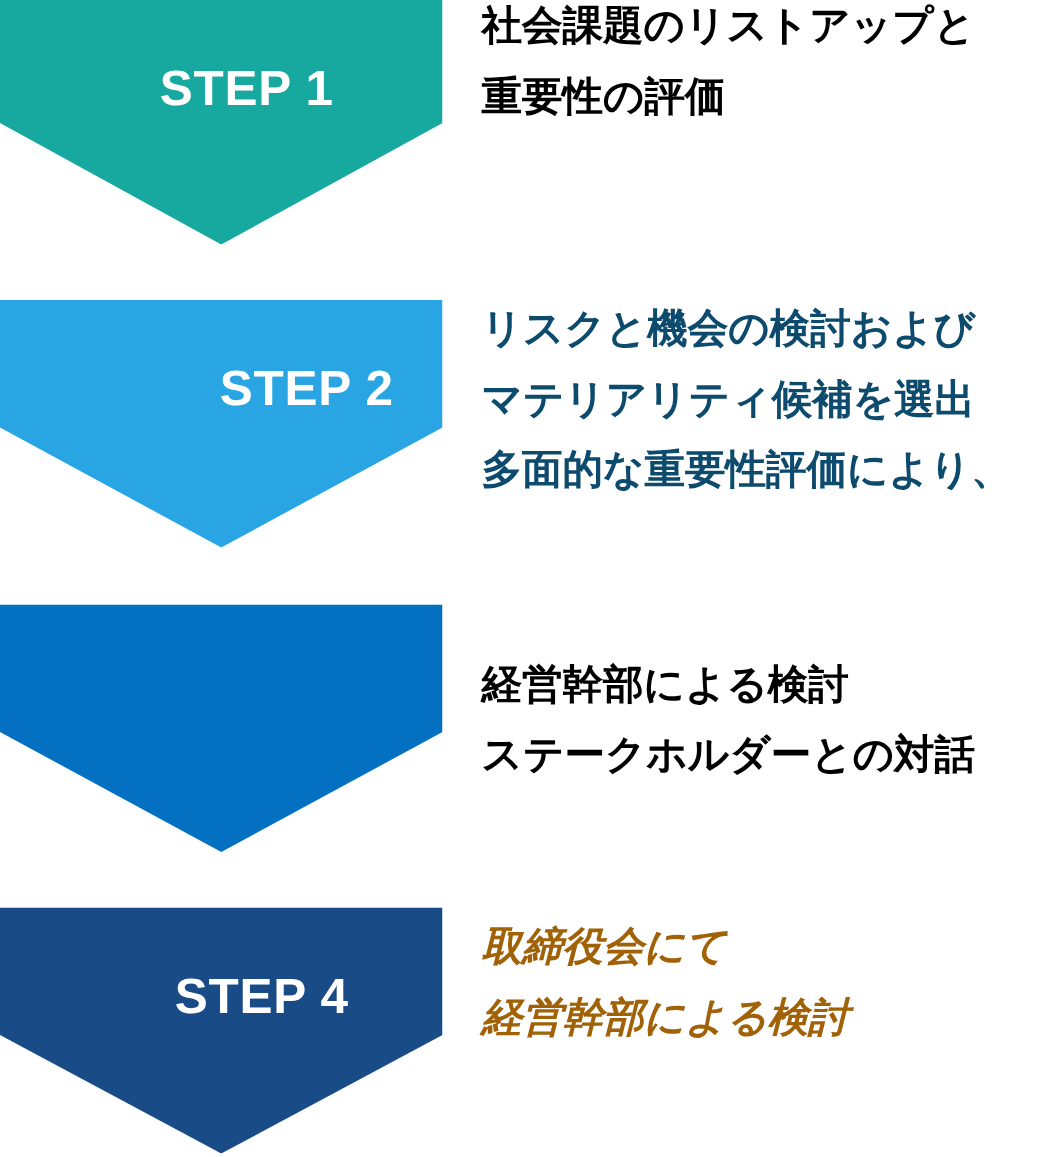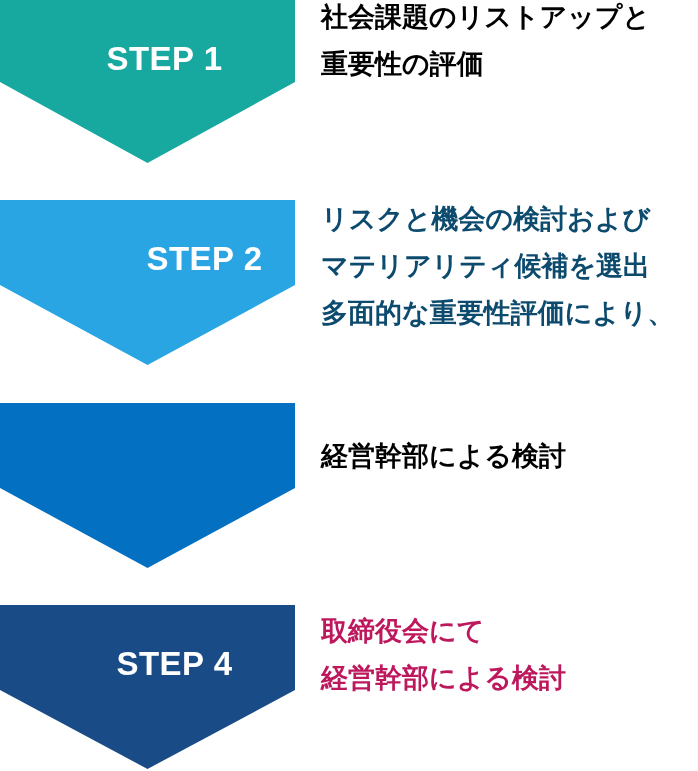--- a/index.html
+++ b/index.html
@@ -119,29 +119,30 @@
   </div>
 
   <div class="step-row" id="step-row-3">
     <div class="step-arrow">
       <svg viewBox="0 0 295 165" width="295" height="165" aria-hidden="true">
         <polygon points="0,0 295,0 295,85 147.5,165 0,85" fill="#0470C2"></polygon>
       </svg>
     </div>
     <div class="step-desc" style="color: rgb(0, 0, 0); margin-top: 35px;">
       <span class="desc-line">経営幹部による検討</span>
+      <span class="desc-line">ステークホルダーとの対話</span>
     </div>
   </div>
 
   <div class="step-row" id="step-row-4">
     <div class="step-arrow">
       <svg viewBox="0 0 295 164" width="295" height="164" aria-hidden="true">
         <polygon points="0,0 295,0 295,85 147.5,164 0,85" fill="#194B87"></polygon>
       </svg>
     </div>
     <div class="step-badge-label" style="color: rgb(255, 255, 255); margin-left: 10px;">STEP 4</div>
-    <div class="step-desc" style="color: #be185d;">
+    <div class="step-desc" style="color: #a16207; font-style: italic;">
       <span class="desc-line">取締役会にて</span>
       <span class="desc-line">経営幹部による検討</span>
     </div>
   </div>
 
 </div>
 
 </body></html>

